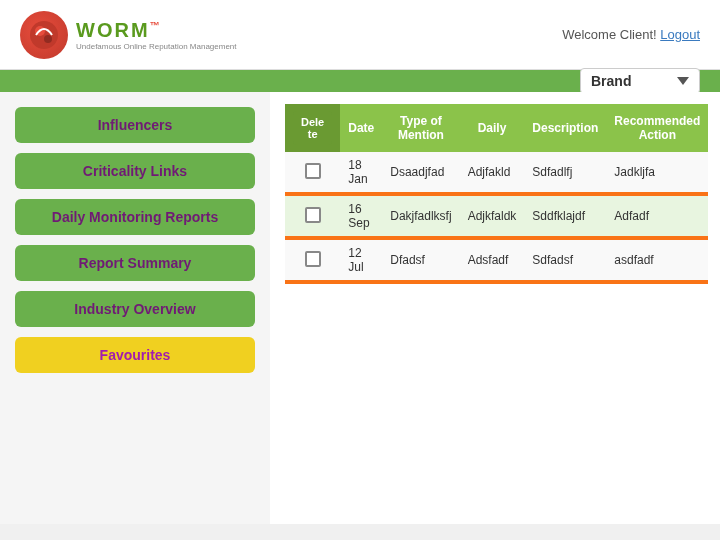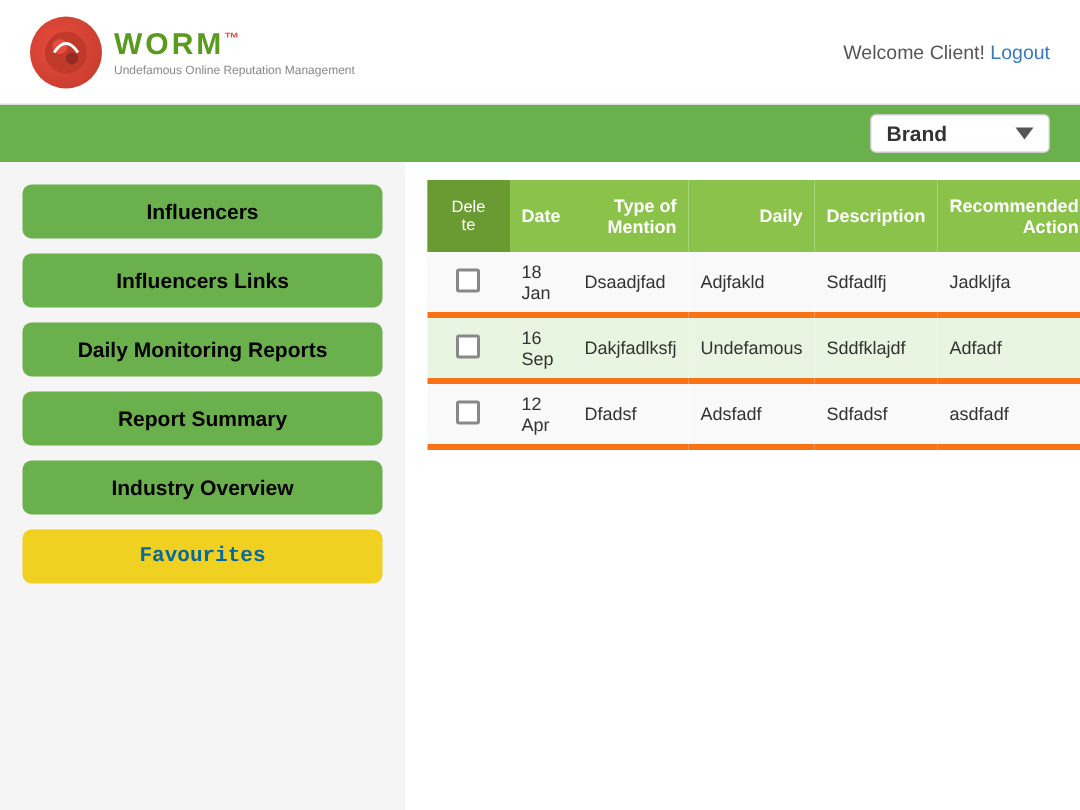--- a/index.html
+++ b/index.html
@@ -64,28 +64,29 @@
       color: #888;
     }
 
     .welcome-text {
       font-size: 13px;
       color: #555;
     }
 
     .welcome-text a {
       color: #3a7abf;
+      text-decoration: underline;
       cursor: pointer;
       margin-top: 20px;
     }
 
     
     .brand-bar {
       background: #6ab04c;
-      height: 38px;
+      height: 22px;
       display: flex;
       align-items: center;
       justify-content: flex-end;
       padding: 0 20px;
     }
 
     .brand-dropdown {
       background: #ffffff;
       border: 1px solid #ccc;
       border-radius: 4px;
@@ -133,31 +134,30 @@
       display: flex;
       align-items: center;
       justify-content: center;
       padding: 10px 12px;
       border-radius: 6px;
       font-size: 14px;
       font-weight: bold;
       cursor: pointer;
       text-align: center;
       border: none;
-      color: #000000;
+      color: #701a75;
     }
 
     .sidebar-btn.green {
       background: #6ab04c;
     }
 
     .sidebar-btn.yellow {
       background: #f0d020;
-      color: #0369a1;
-      font-family: Liberation Mono, monospace;
+      color: #a21caf;
     }
 
     
     .content-area {
       flex: 1;
       padding: 12px 15px;
       overflow: auto;
       background: #ffffff;
     }
 
@@ -168,21 +168,21 @@
       font-size: 12px;
     }
 
     .data-table thead tr {
       background: #8bc34a;
       color: #ffffff;
     }
 
     .data-table thead th {
       padding: 7px 8px;
-      text-align: right;
+      text-align: center;
       font-weight: bold;
       font-size: 12px;
     }
 
     .data-table thead th:first-child {
       background: #6a9a32;
       text-align: center;
       width: 45px;
     }
 
@@ -214,21 +214,21 @@
     }
 
     .delete-btn {
       background: #6a9a32;
       color: #fff;
       border: none;
       padding: 5px 8px;
       border-radius: 4px;
       font-size: 11px;
       cursor: pointer;
-      font-weight: normal;
+      font-weight: bold;
     }
   </style>
 </head>
 <body>
 
 <div class="header">
   <div class="logo-area">
     <div class="logo-circle">
       <svg width="32" height="32" viewBox="0 0 32 32">
         <circle cx="16" cy="16" r="14" fill="#c0392b"></circle>
@@ -254,21 +254,21 @@
   <div class="brand-dropdown">
     <span class="brand-dropdown-label">Brand</span>
     <div class="dropdown-arrow"></div>
   </div>
 </div>
 
 <div class="main-content">
 
   <div class="sidebar">
     <button class="sidebar-btn green">Influencers</button>
-    <button class="sidebar-btn green">Influencers Links</button>
+    <button class="sidebar-btn green">Criticality Links</button>
     <button class="sidebar-btn green">Daily Monitoring Reports</button>
     <button class="sidebar-btn green">Report Summary</button>
     <button class="sidebar-btn green">Industry Overview</button>
     <button class="sidebar-btn yellow">Favourites</button>
   </div>
 
   <div class="content-area">
     <table class="data-table">
       <thead>
         <tr>
@@ -288,27 +288,27 @@
           <td>18 Jan</td>
           <td>Dsaadjfad</td>
           <td>Adjfakld</td>
           <td>Sdfadlfj</td>
           <td>Jadkljfa</td>
         </tr>
         <tr>
           <td><span class="checkbox-cell"></span></td>
           <td>16 Sep</td>
           <td>Dakjfadlksfj</td>
-          <td>Undefamous</td>
+          <td>Adjkfaldk</td>
           <td>Sddfklajdf</td>
           <td>Adfadf</td>
         </tr>
         <tr>
           <td><span class="checkbox-cell"></span></td>
-          <td>12 Apr</td>
+          <td>12 Jul</td>
           <td>Dfadsf</td>
           <td>Adsfadf</td>
           <td>Sdfadsf</td>
           <td>asdfadf</td>
         </tr>
       </tbody>
     </table>
   </div>
 
 </div>

